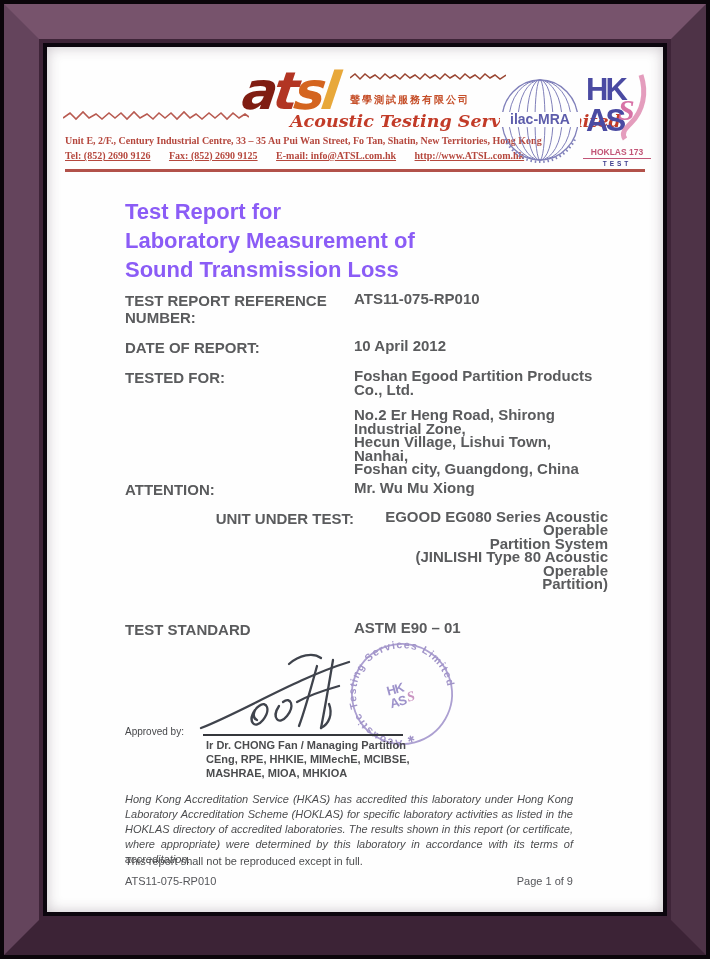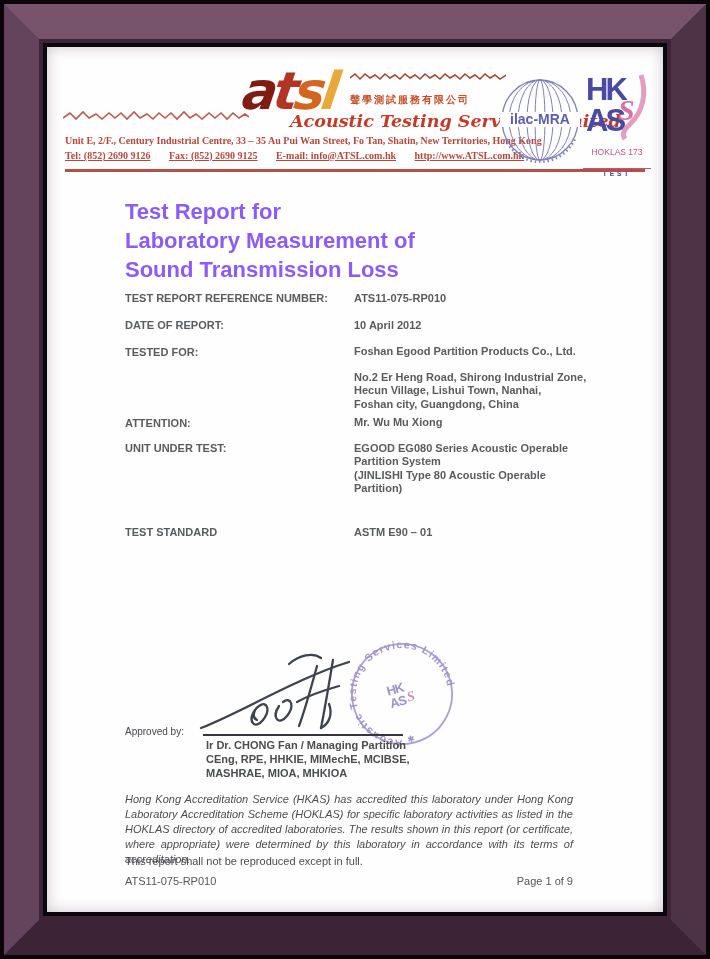--- a/index.html
+++ b/index.html
@@ -14,30 +14,30 @@
   .logo-letters{position:absolute;left:196px;top:18px;display:flex;align-items:flex-end;transform:skewX(-8deg);font-family:"DejaVu Sans",sans-serif;font-style:italic;font-weight:bold;font-size:52px;line-height:52px;letter-spacing:-4px;}
   .company-cn{position:absolute;left:303px;top:46px;font-size:10px;font-weight:bold;letter-spacing:2px;color:#c54e28;white-space:nowrap;}
   .company-en{position:absolute;left:243px;top:64px;font-family:"DejaVu Serif",serif;font-style:italic;font-weight:bold;font-size:17.5px;color:#c23b28;white-space:nowrap;}
   .hdr-addr{position:absolute;left:18px;top:88px;font-family:"Liberation Serif",serif;font-weight:bold;font-size:10px;color:#b5473d;white-space:nowrap;}
   .hdr-contacts{position:absolute;left:18px;top:103px;font-family:"Liberation Serif",serif;font-weight:bold;font-size:10px;color:#b5473d;white-space:nowrap;}
   .hdr-contacts span{margin-right:16px;text-decoration:underline;}
   .red-rule{position:absolute;left:18px;top:122px;width:580px;height:2.5px;background:#b2514a;}
   .ilac{position:absolute;left:452px;top:30px;}
   .hkas{position:absolute;left:538px;top:24px;}
   .hoklas{position:absolute;left:536px;top:100px;width:68px;text-align:center;}
-  .hoklas .h1{font-size:8.5px;font-weight:normal;color:#c25577;border-bottom:1.5px solid #c25577;padding-bottom:11px;}
+  .hoklas .h1{font-size:8.5px;font-weight:bold;color:#c25577;border-bottom:1.5px solid #c25577;padding-bottom:1px;}
   .hoklas .h2{font-size:6.5px;font-weight:bold;color:#3e3e8e;letter-spacing:3px;margin-top:1px;}
   
   .title{position:absolute;left:78px;top:150px;font-size:22px;font-weight:bold;color:#8b5cf6;line-height:29px;white-space:pre-line;}
-  .fields{position:absolute;left:78px;top:245px;right:55px;color:#5a5b5d;font-size:11px;font-weight:bold;}
+  .fields{position:absolute;left:78px;top:245px;right:55px;color:#5a5b5d;font-size:15px;font-weight:bold;}
   .row{display:flex;margin-bottom:13px;}
   .row .label{width:229px;flex-shrink:0;}
   .row .value{flex:1;line-height:13.5px;}
   .ml{white-space:pre-line;}
-  .mb12{margin-bottom:12px;align-items:center;} .mb5{margin-bottom:5px;} .mb30{margin-bottom:30px;}
+  .mb12{margin-bottom:12px;} .mb5{margin-bottom:5px;} .mb30{margin-bottom:30px;text-align:right;}
   
   .approved{position:absolute;left:78px;top:679px;font-size:10px;color:#46474a;}
   .sig-svg{position:absolute;left:150px;top:603px;}
   .sig-line{position:absolute;left:156px;top:687px;width:200px;height:1.6px;background:#34363b;}
   .sig-name{position:absolute;left:159px;top:691px;font-size:11px;font-weight:bold;color:#4b4c4e;line-height:14px;}
   .sig-quals{white-space:pre-line;}
   .stamp{position:absolute;left:299px;top:591px;opacity:.82;}
   
   .accred{position:absolute;left:78px;top:745px;width:448px;font-size:11px;color:#4c4d4f;line-height:15px;text-align:justify;font-style:italic;}
   .note{position:absolute;left:78px;top:808px;font-size:11px;color:#4c4d4f;}

